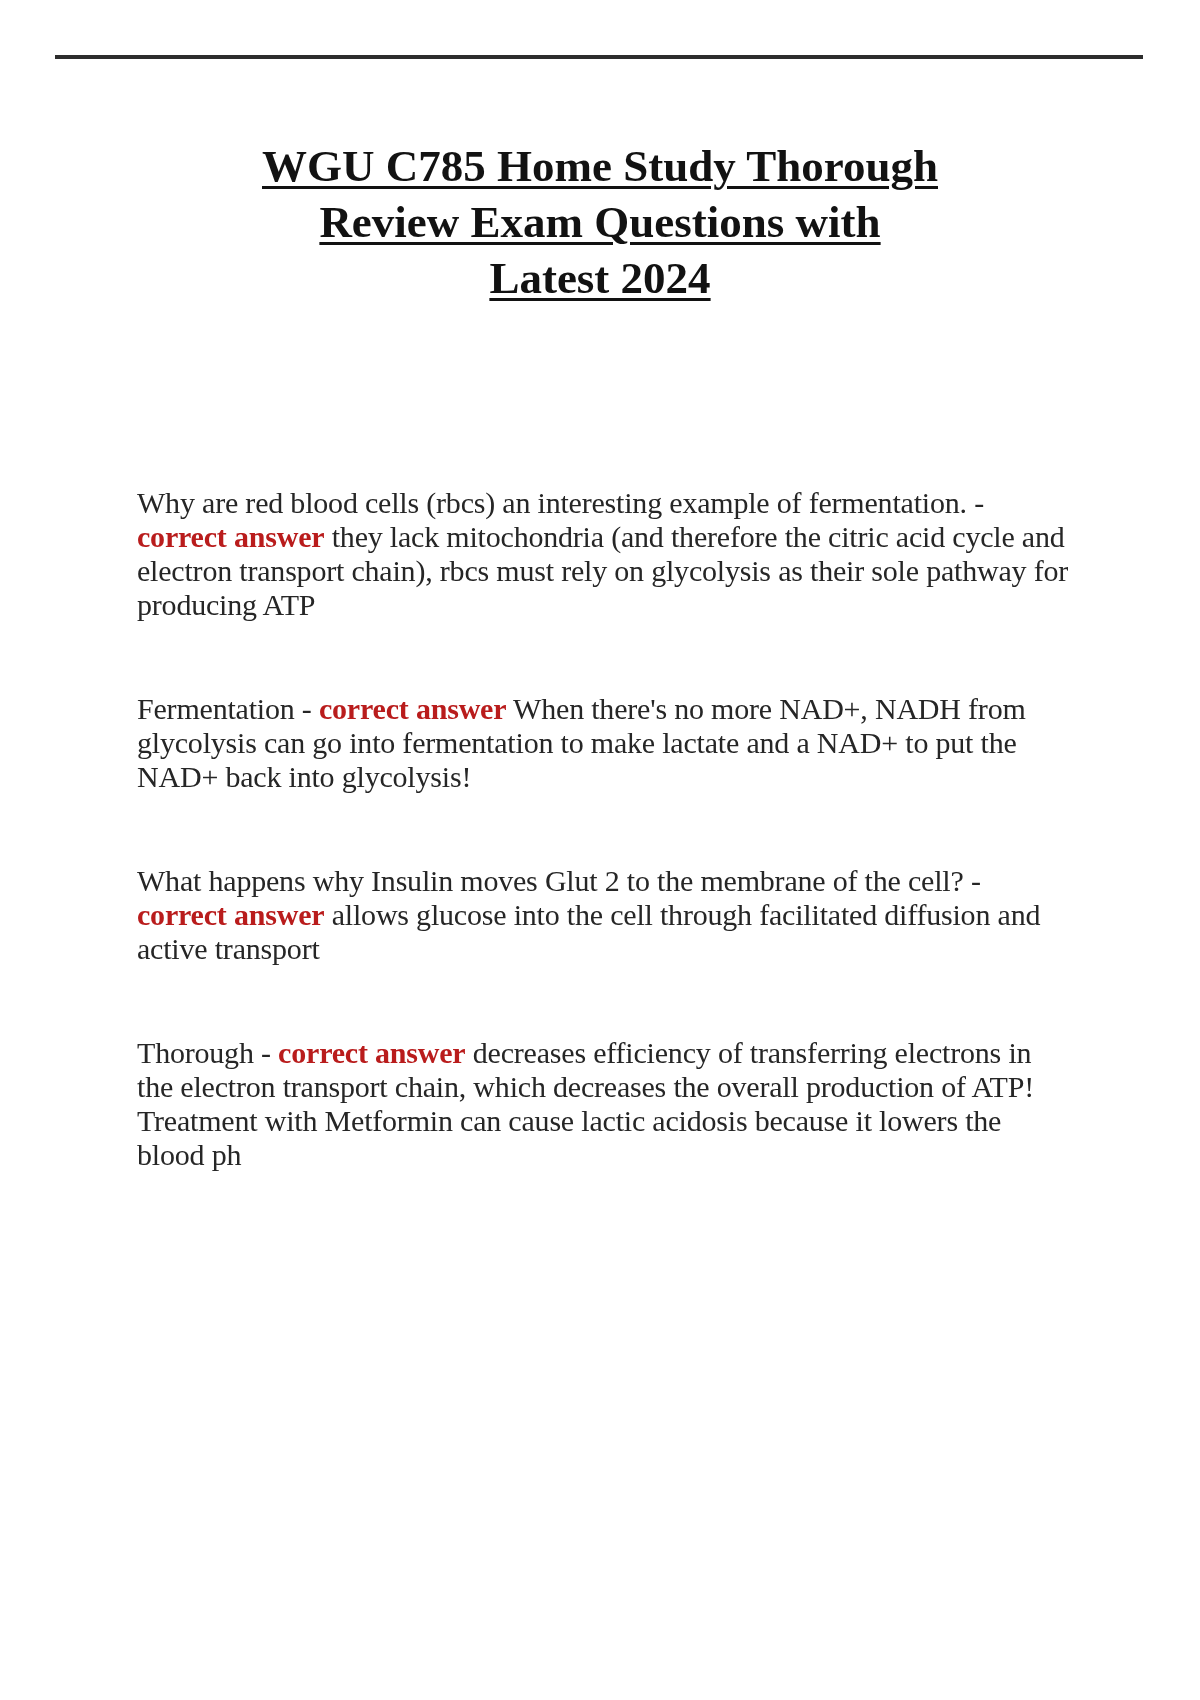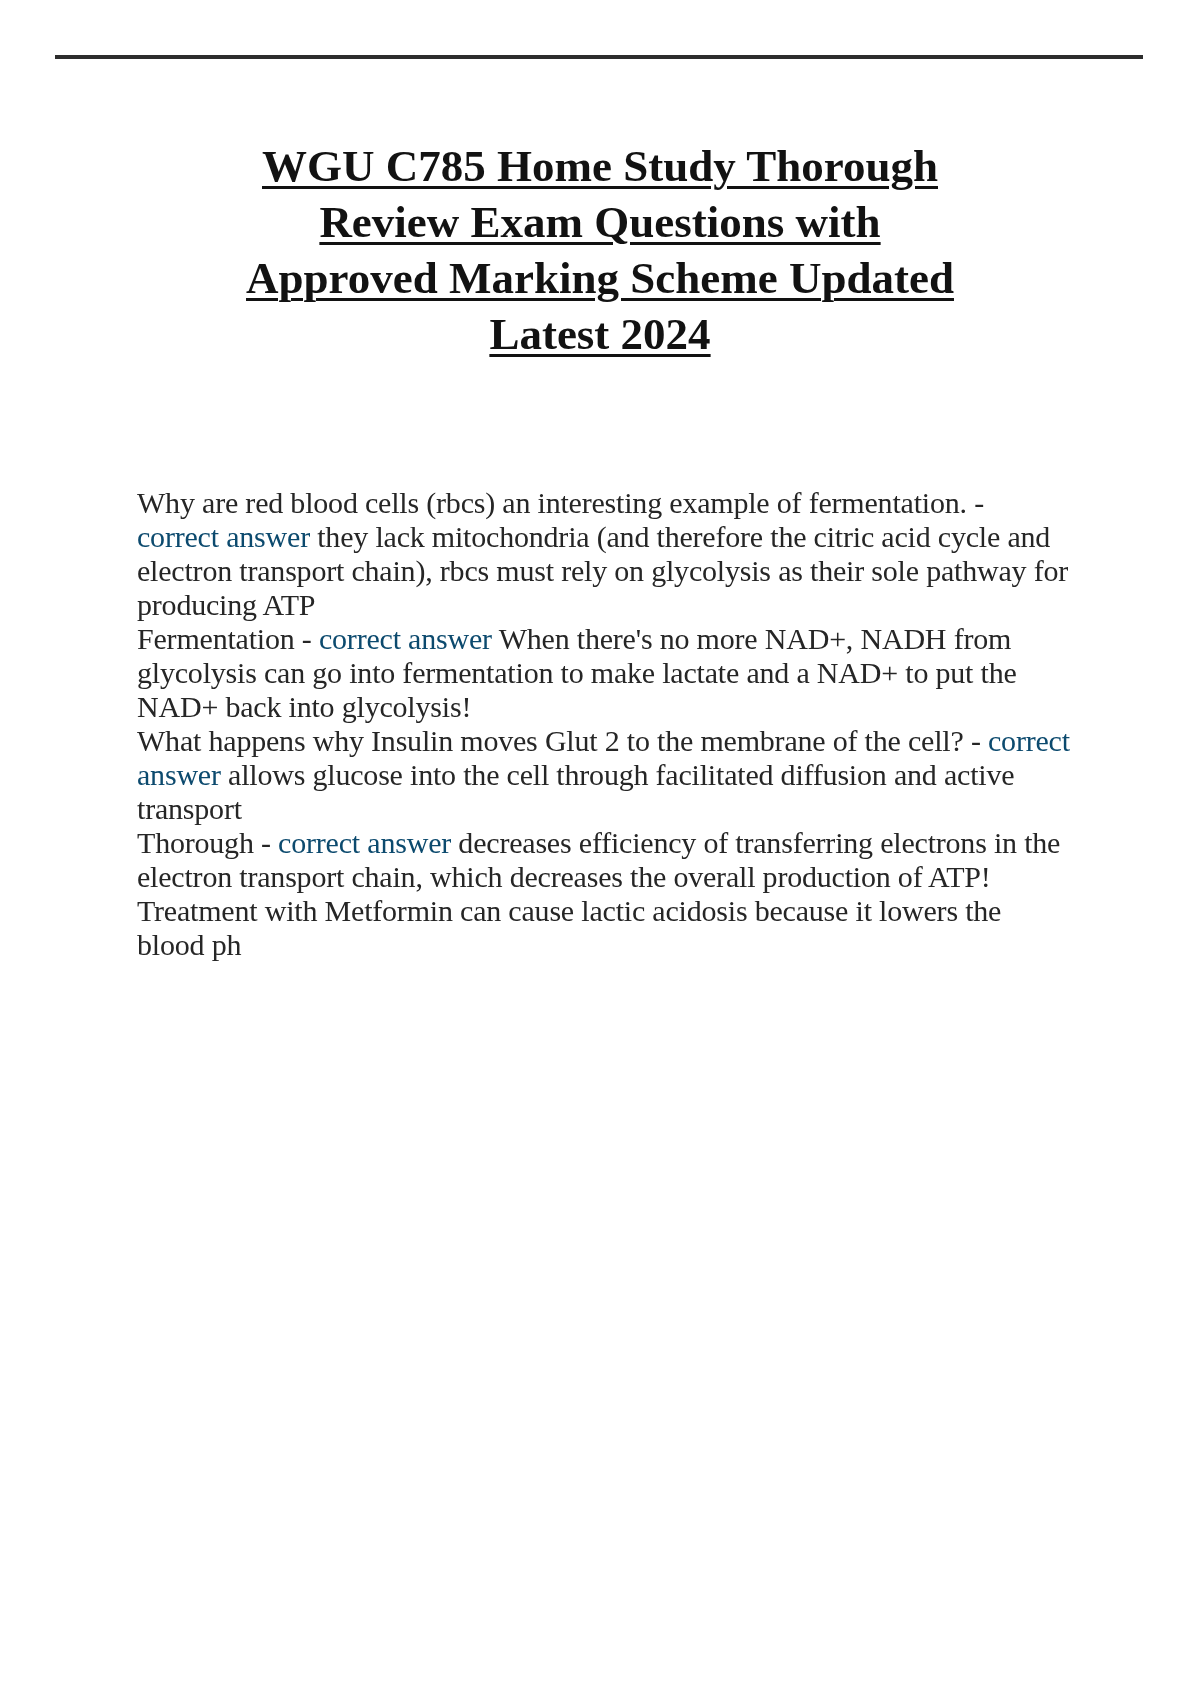--- a/index.html
+++ b/index.html
@@ -54,40 +54,40 @@
     width: 935px;
   }
   .para {
     margin: 0;
     font-size: 30px;
     line-height: 34px;
     letter-spacing: -0.2px;
     color: #262626;
   }
   .para + .para {
+    margin-top: 70px;
   }
   .para.tight {
     margin-top: 18px;
   }
   .marker {
-    color: #0c4a6e;
-    font-weight: normal;
+    color: #b91c1c;
+    font-weight: bold;
   }
 </style>
 </head>
 <body>
 
 <div class="page">
 
   <div class="rule rule-top"></div>
 
   <div class="title-block">
     <div class="title-line">WGU C785 Home Study Thorough</div>
     <div class="title-line">Review Exam Questions with</div>
-    <div class="title-line">Approved Marking Scheme Updated</div>
     <div class="title-line">Latest 2024</div>
   </div>
 
   <div class="body-text">
 
     <p class="para"><span>Why are red blood cells (rbcs) an interesting example of fermentation. - </span><span class="marker">correct answer</span><span> they lack mitochondria (and therefore the citric acid cycle and electron transport chain), rbcs must rely on glycolysis as their sole pathway for producing ATP</span></p>
 
     <p class="para"><span>Fermentation - </span><span class="marker">correct answer</span><span> When there's no more NAD+, NADH from glycolysis can go into fermentation to make lactate and a NAD+ to put the NAD+ back into glycolysis!</span></p>
 
     <p class="para"><span>What happens why Insulin moves Glut 2 to the membrane of the cell? - </span><span class="marker">correct answer</span><span> allows glucose into the cell through facilitated diffusion and active transport</span></p>

